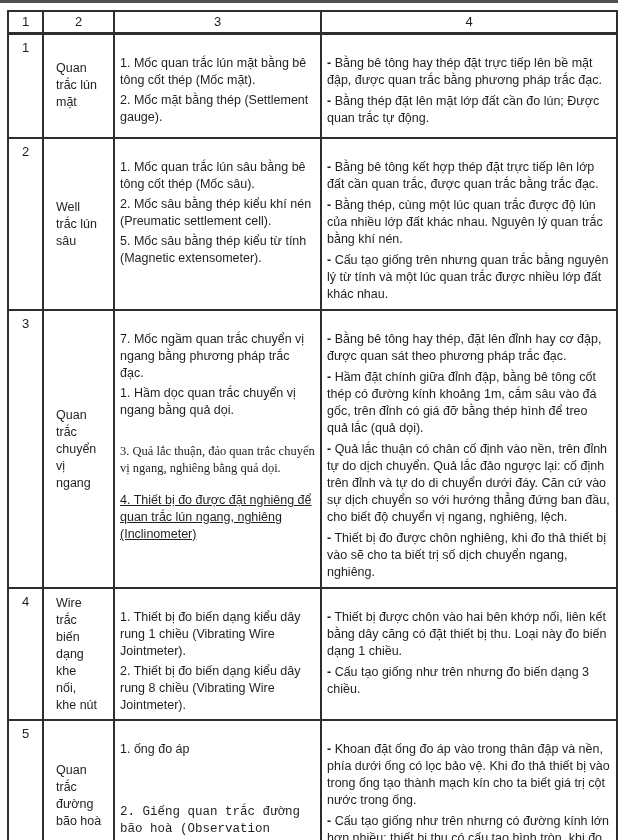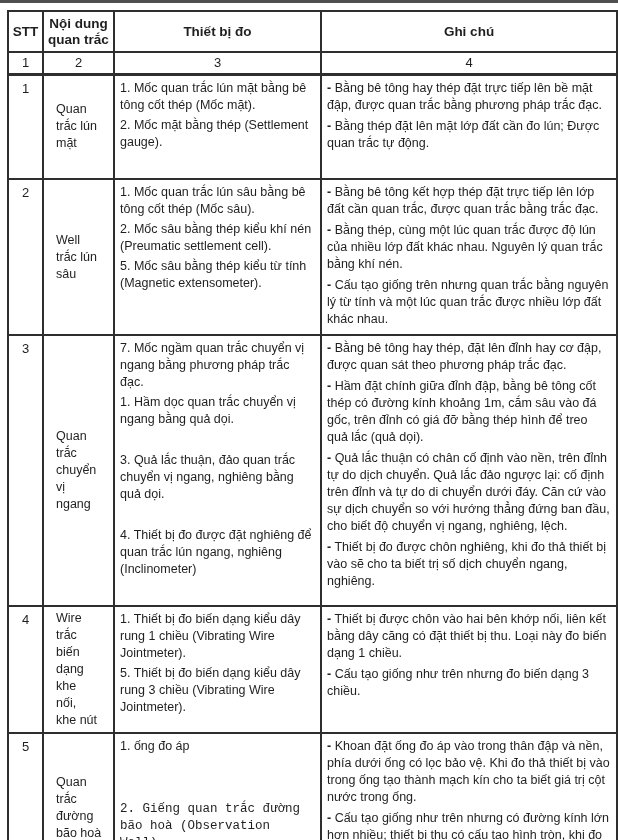--- a/index.html
+++ b/index.html
@@ -64,47 +64,41 @@
   td.noidung {
     vertical-align: middle;
     padding-left: 12px;
     padding-right: 16px;
   }
   td.noidung.justify {
     text-align: justify;
     padding-right: 6px;
   }
   td.thietbi, td.ghichu {
-    padding-top: 4px;
+    padding-top: 20px;
   }
   .item {
     margin: 0 0 3px 0;
   }
   td.ghichu .item { margin-bottom: 4px; }
   .dash { font-weight: bold; }
 </style>
 </head>
 <body>
 
 <div class="scan-line"></div>
 
 <table class="doc-table">
   <colgroup>
     <col style="width:35px">
     <col style="width:71px">
     <col style="width:207px">
     <col style="width:296px">
   </colgroup>
   <thead>
-    <tr class="head">
-      <th>STT</th>
-      <th>Nội dung quan trắc</th>
-      <th>Thiết bị đo</th>
-      <th>Ghi chú</th>
-    </tr>
     <tr class="nums">
       <td>1</td>
       <td>2</td>
       <td>3</td>
       <td>4</td>
     </tr>
   </thead>
   <tbody>
       <tr style="height: 105px;">
         <td class="stt">1</td>
@@ -131,36 +125,36 @@
           <p class="item"><span class="dash">-</span> Bằng thép, cùng một lúc quan trắc được độ lún của nhiều lớp đất khác nhau. Nguyên lý quan trắc bằng khí nén.</p>
           <p class="item"><span class="dash">-</span> Cấu tạo giống trên nhưng quan trắc bằng nguyên lý từ tính và một lúc quan trắc được nhiều lớp đất khác nhau.</p>
         </td>
       </tr>
       <tr style="height: 271px;">
         <td class="stt">3</td>
         <td class="noidung">Quan trắc chuyển vị ngang</td>
         <td class="thietbi">
           <p class="item">7. Mốc ngầm quan trắc chuyển vị ngang bằng phương pháp trắc đạc.</p>
           <p class="item">1. Hầm dọc quan trắc chuyển vị ngang bằng quả dọi.</p>
-          <p class="item" style="margin-top: 24px;">3. Quả lắc thuận, đảo quan trắc chuyển vị ngang, nghiêng bằng quả dọi.</p>
-          <p class="item" style="margin-top: 24px;">4. Thiết bị đo được đặt nghiêng để quan trắc lún ngang, nghiêng (Inclinometer)</p>
+          <p class="item" style="margin-top: 24px; font-family: Liberation Serif, serif;">3. Quả lắc thuận, đảo quan trắc chuyển vị ngang, nghiêng bằng quả dọi.</p>
+          <p class="item" style="margin-top: 15px; text-decoration: underline;">4. Thiết bị đo được đặt nghiêng để quan trắc lún ngang, nghiêng (Inclinometer)</p>
         </td>
         <td class="ghichu">
           <p class="item"><span class="dash">-</span> Bằng bê tông hay thép, đặt lên đỉnh hay cơ đập, được quan sát theo phương pháp trắc đạc.</p>
           <p class="item"><span class="dash">-</span> Hầm đặt chính giữa đỉnh đập, bằng bê tông cốt thép có đường kính khoảng 1m, cắm sâu vào đá gốc, trên đỉnh có giá đỡ bằng thép hình để treo quả lắc (quả dọi).</p>
           <p class="item"><span class="dash">-</span> Quả lắc thuận có chân cố định vào nền, trên đỉnh tự do dịch chuyển. Quả lắc đảo ngược lại: cố định trên đỉnh và tự do di chuyển dưới đáy. Căn cứ vào sự dịch chuyển so với hướng thẳng đứng ban đầu, cho biết độ chuyển vị ngang, nghiêng, lệch.</p>
           <p class="item"><span class="dash">-</span> Thiết bị đo được chôn nghiêng, khi đo thả thiết bị vào sẽ cho ta biết trị số dịch chuyển ngang, nghiêng.</p>
         </td>
       </tr>
       <tr style="height: 127px;">
         <td class="stt">4</td>
         <td class="noidung">Wire trắc biến dạng khe nối, khe nút</td>
         <td class="thietbi">
           <p class="item">1. Thiết bị đo biến dạng kiểu dây rung 1 chiều (Vibrating Wire Jointmeter).</p>
-          <p class="item">5. Thiết bị đo biến dạng kiểu dây rung 3 chiều (Vibrating Wire Jointmeter).</p>
+          <p class="item">2. Thiết bị đo biến dạng kiểu dây rung 8 chiều (Vibrating Wire Jointmeter).</p>
         </td>
         <td class="ghichu">
           <p class="item"><span class="dash">-</span> Thiết bị được chôn vào hai bên khớp nối, liên kết bằng dây căng có đặt thiết bị thu. Loại này đo biến dạng 1 chiều.</p>
           <p class="item"><span class="dash">-</span> Cấu tạo giống như trên nhưng đo biến dạng 3 chiều.</p>
         </td>
       </tr>
       <tr style="height: 150px;">
         <td class="stt">5</td>
         <td class="noidung justify">Quan trắc đường bão hoà</td>
         <td class="thietbi">

